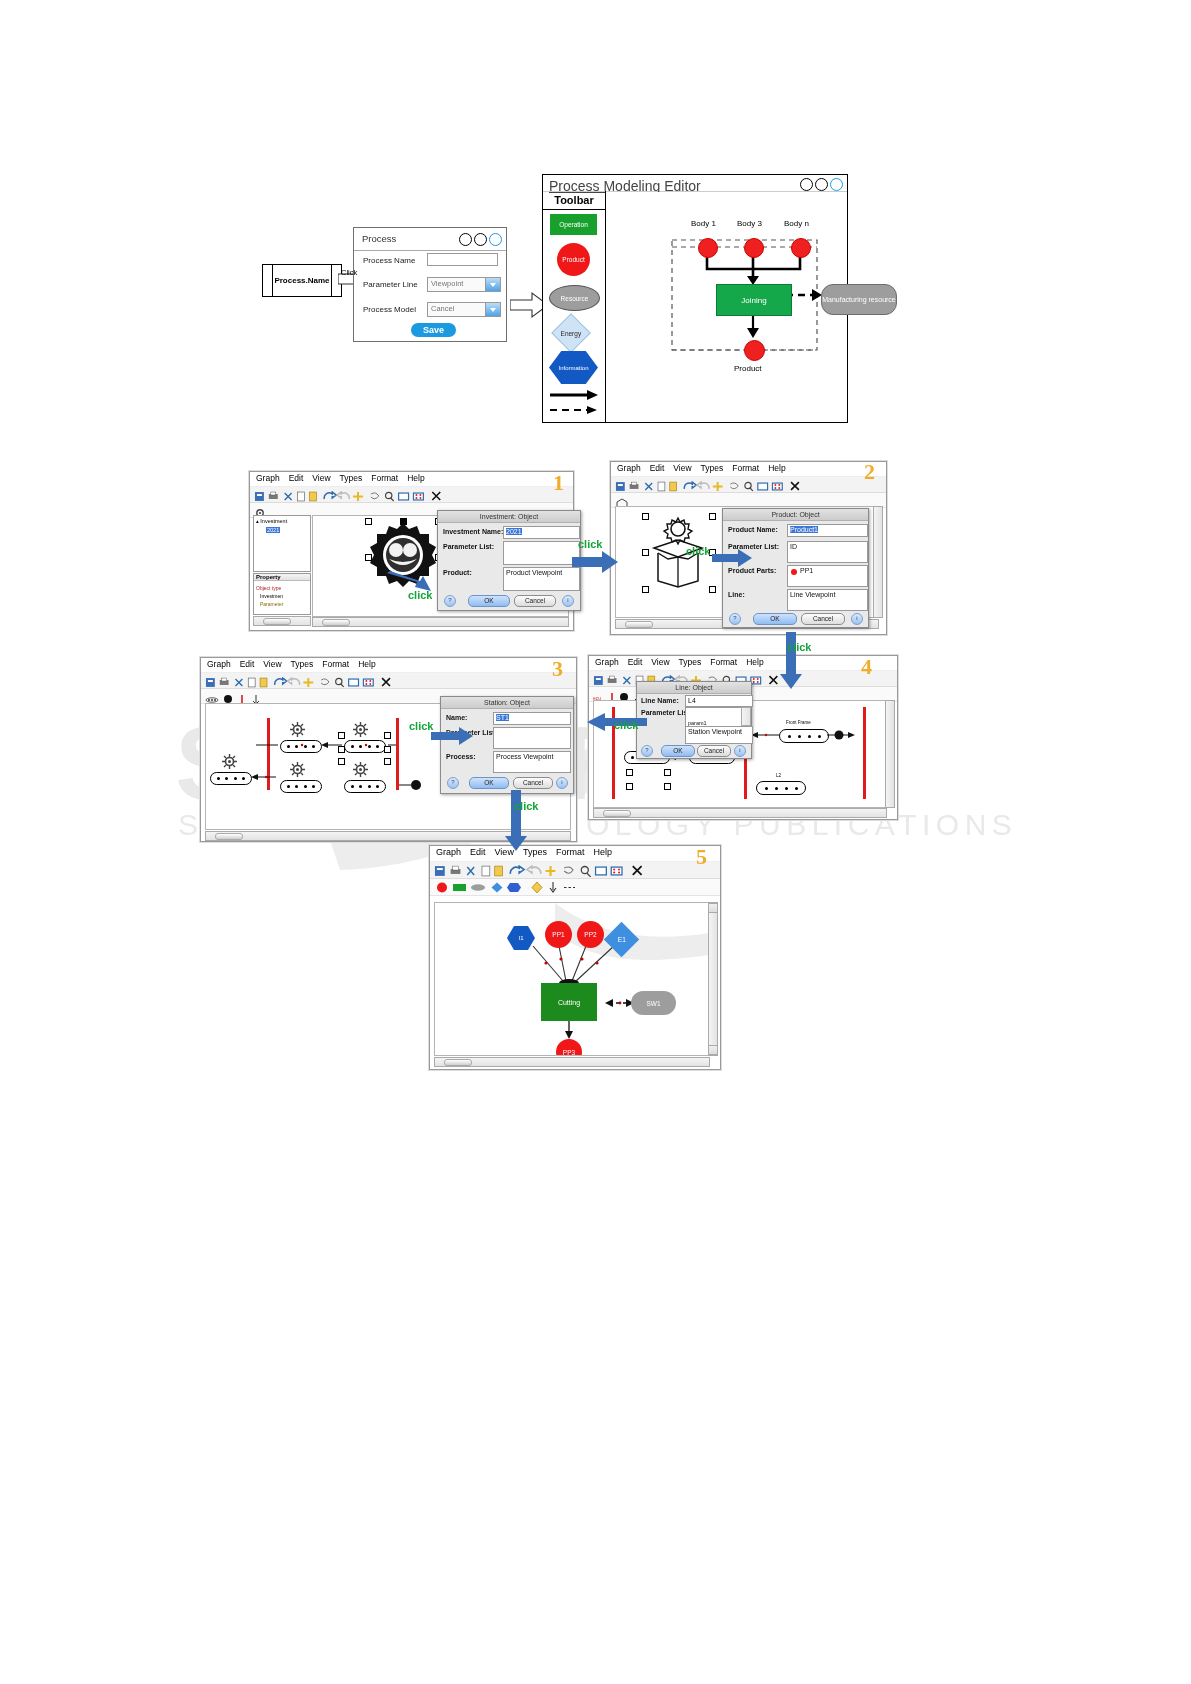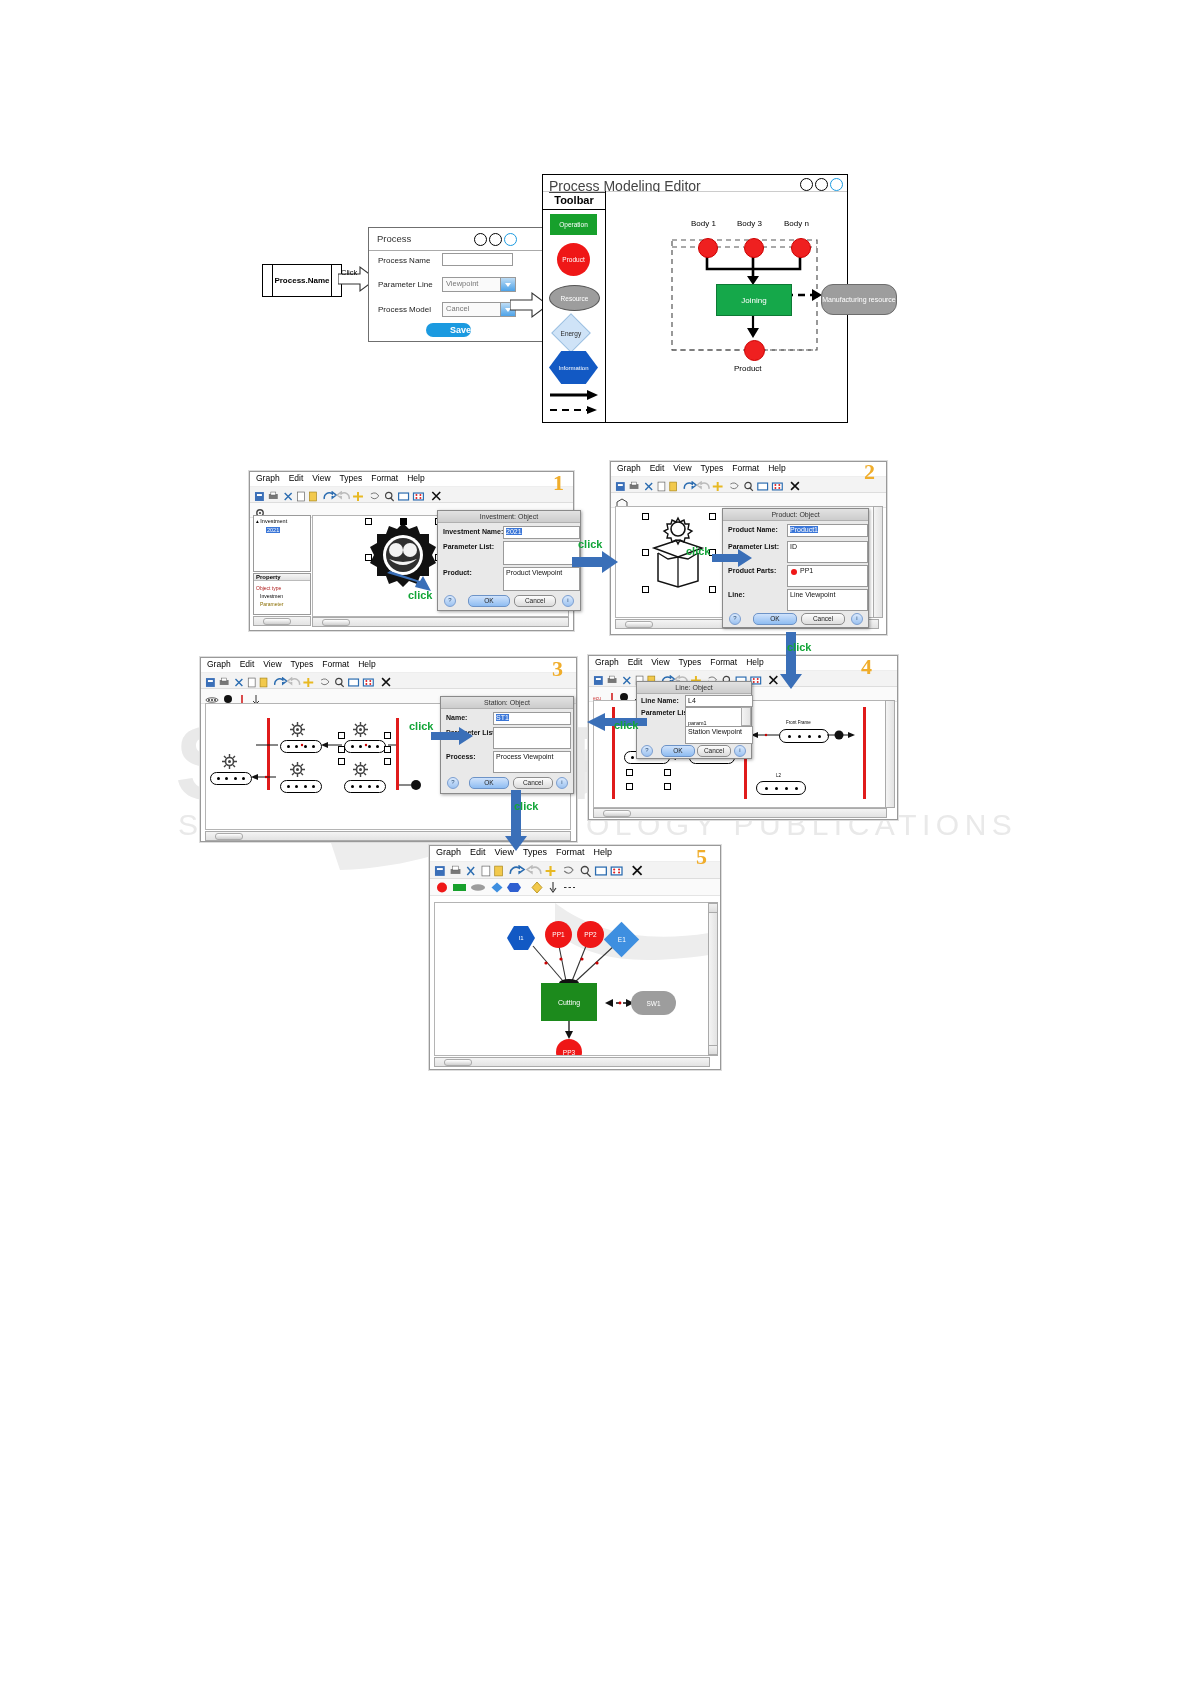--- a/index.html
+++ b/index.html
@@ -32,21 +32,21 @@
   #procbox .innerline{position:absolute;top:0;bottom:0;border-left:1.5px solid #000;}
   .clicklbl{position:absolute;font-size:7.5px;color:#000;}
   .greenclick{position:absolute;font-size:11px;font-weight:bold;color:#13a538;font-family:"Liberation Sans",sans-serif;}
   .procdlg{position:absolute;background:#fff;border:1px solid #6f6f6f;}
   .procdlg .ptitle{position:absolute;font-size:9.5px;color:#333;}
   .procdlg .plbl{position:absolute;font-size:8px;color:#222;}
   .procdlg .pinput{position:absolute;background:#fff;border:1px solid #999;}
   .procdlg .pcombo{position:absolute;background:#fafafa;border:1px solid #999;font-size:7.5px;color:#777;padding-left:3px;line-height:12px;}
   .procdlg .pcombo .arrowbox{position:absolute;right:0;top:0;bottom:0;width:14px;background:linear-gradient(#bddcf5,#4ea3e8);border-left:1px solid #999;}
   .procdlg .pcombo .arrowbox:after{content:"";position:absolute;left:4px;top:5px;border-left:3px solid transparent;border-right:3px solid transparent;border-top:4px solid #fff;}
-  .savebtn{position:absolute;background:#1b9ae0;border-radius:9px;color:#fff;font-size:9px;font-weight:bold;text-align:right;line-height:14px;}
+  .savebtn{position:absolute;background:#1b9ae0;border-radius:9px;color:#fff;font-size:9px;font-weight:bold;text-align:center;line-height:14px;}
   .circ{position:absolute;width:11px;height:11px;border-radius:50%;border:1.2px solid #000;}
   .circ.blue{border-color:#1b9ae0;}
   
   #pme{position:absolute;border:1.5px solid #000;background:#fff;}
   #pme .titlebar{position:absolute;left:0;right:0;top:0;height:16px;border-bottom:1px solid #ccc;}
   #pme .titlebar .t{position:absolute;left:6px;top:3px;font-size:14px;color:#444;text-decoration:underline;}
   #pme .tb{position:absolute;left:0;top:16px;bottom:0;width:62px;border-right:1.5px solid #000;}
   #pme .tb .hdr{text-align:center;font-size:11px;font-weight:bold;padding-top:3px;border-bottom:1.5px solid #000;padding-bottom:3px;}
   .shp{position:absolute;display:flex;align-items:center;justify-content:center;font-size:6.5px;color:#fff;}
   .shp.op{background:#17a02c;}
@@ -88,21 +88,21 @@
   <div class="innerline" style="left:9px;"></div>
   <div class="innerline" style="right:9px;"></div>
   <div class="abs" style="left:9px;right:9px;top:0;bottom:0;display:flex;align-items:center;justify-content:center;font-size:8px;font-weight:bold;">Process.Name</div>
 </div>
 
 <svg class="abs" style="left:338px;top:262px;width:40px;height:34px;z-index:6;" viewBox="0 0 40 34">
   <path d="M0 12 L22 12 L22 5 L38 17 L22 29 L22 22 L0 22 Z" fill="#fff" stroke="#333" stroke-width="1.1"></path>
 </svg>
 <div class="clicklbl" style="left:341px;top:268px;z-index:7;">Click</div>
 
-<div class="procdlg" style="left:368px;top:227px;width:152px;height:113px;z-index:6;padding-left:32px;">
+<div class="procdlg" style="left:353px;top:227px;width:152px;height:113px;z-index:6;">
   <div class="ptitle" style="left:8px;top:5px;">Process</div>
   <div class="circ" style="left:105px;top:5px;"></div>
   <div class="circ" style="left:120px;top:5px;"></div>
   <div class="circ blue" style="left:135px;top:5px;"></div>
   <div class="abs" style="left:0;right:0;top:22px;height:1px;background:#aaa;"></div>
 
   <div class="plbl" style="left:9px;top:28px;">Process Name</div>
   <div class="pinput" style="left:73px;top:25px;width:69px;height:11px;"></div>
 
   <div class="plbl" style="left:9px;top:52px;">Parameter Line</div>

